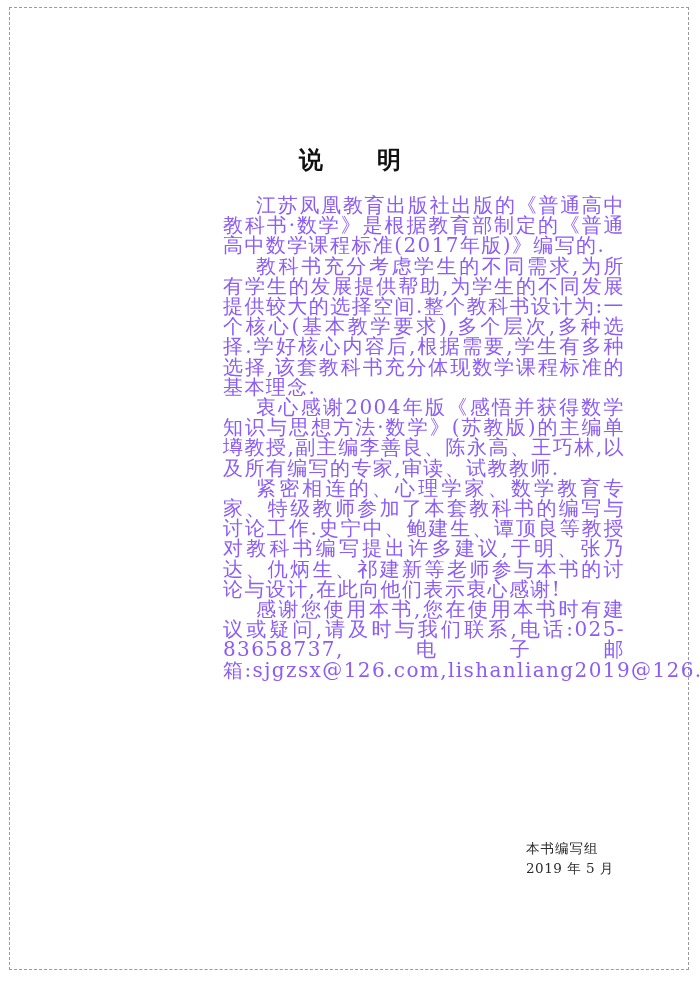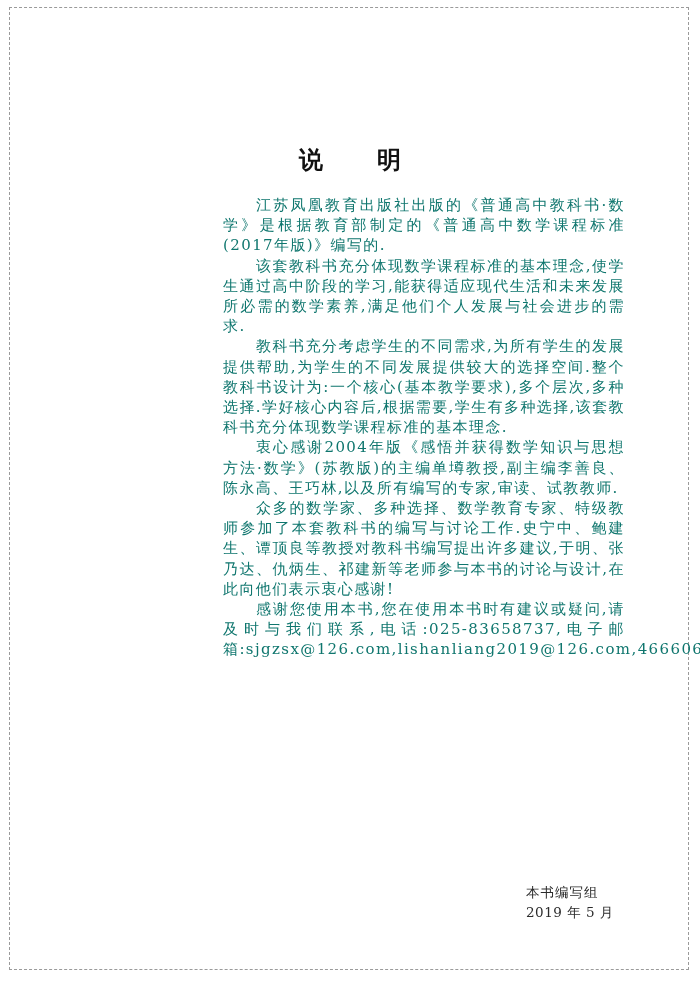--- a/index.html
+++ b/index.html
@@ -43,59 +43,57 @@
     width: 54px;
   }
   .body-text {
     position: absolute;
     left: 223px;
     top: 195px;
     width: 402px;
   }
   .para {
     margin: 0;
-    font-size: 15px;
+    font-size: 20px;
     line-height: 20.2px;
     letter-spacing: 1.4px;
     text-indent: 33px;
     text-align: justify;
-    color: #0f766e;
+    color: #8b5cf6;
   }
   .signature {
     position: absolute;
     left: 526px;
     top: 838px;
     font-size: 13.5px;
     line-height: 20px;
     color: #2b2b2b;
   }
   .signature .org {
     display: block;
     letter-spacing: 1px;
-    margin-top: 44px;
   }
   .signature .date {
     display: block;
     letter-spacing: 0.5px;
   }
 </style>
 </head>
 <body>
 
 <div class="page-frame"></div>
 
 <h1 class="title">
   <span>说</span><span class="gap"></span><span>明</span>
 </h1>
 
 <div class="body-text">
   <p class="para">江苏凤凰教育出版社出版的《普通高中教科书·数学》是根据教育部制定的《普通高中数学课程标准(2017年版)》编写的.</p>
-  <p class="para">该套教科书充分体现数学课程标准的基本理念,使学生通过高中阶段的学习,能获得适应现代生活和未来发展所必需的数学素养,满足他们个人发展与社会进步的需求.</p>
   <p class="para">教科书充分考虑学生的不同需求,为所有学生的发展提供帮助,为学生的不同发展提供较大的选择空间.整个教科书设计为:一个核心(基本教学要求),多个层次,多种选择.学好核心内容后,根据需要,学生有多种选择,该套教科书充分体现数学课程标准的基本理念.</p>
   <p class="para">衷心感谢2004年版《感悟并获得数学知识与思想方法·数学》(苏教版)的主编单墫教授,副主编李善良、陈永高、王巧林,以及所有编写的专家,审读、试教教师.</p>
-  <p class="para">众多的数学家、多种选择、数学教育专家、特级教师参加了本套教科书的编写与讨论工作.史宁中、鲍建生、谭顶良等教授对教科书编写提出许多建议,于明、张乃达、仇炳生、祁建新等老师参与本书的讨论与设计,在此向他们表示衷心感谢!</p>
+  <p class="para">紧密相连的、心理学家、数学教育专家、特级教师参加了本套教科书的编写与讨论工作.史宁中、鲍建生、谭顶良等教授对教科书编写提出许多建议,于明、张乃达、仇炳生、祁建新等老师参与本书的讨论与设计,在此向他们表示衷心感谢!</p>
   <p class="para">感谢您使用本书,您在使用本书时有建议或疑问,请及时与我们联系,电话:025-83658737,电子邮箱:sjgzsx@126.com,lishanliang2019@126.com,466606351@qq.com.</p>
 </div>
 
 <div class="signature">
   <span class="org">本书编写组</span>
   <span class="date">2019 年 5 月</span>
 </div>
 
 </body></html>

